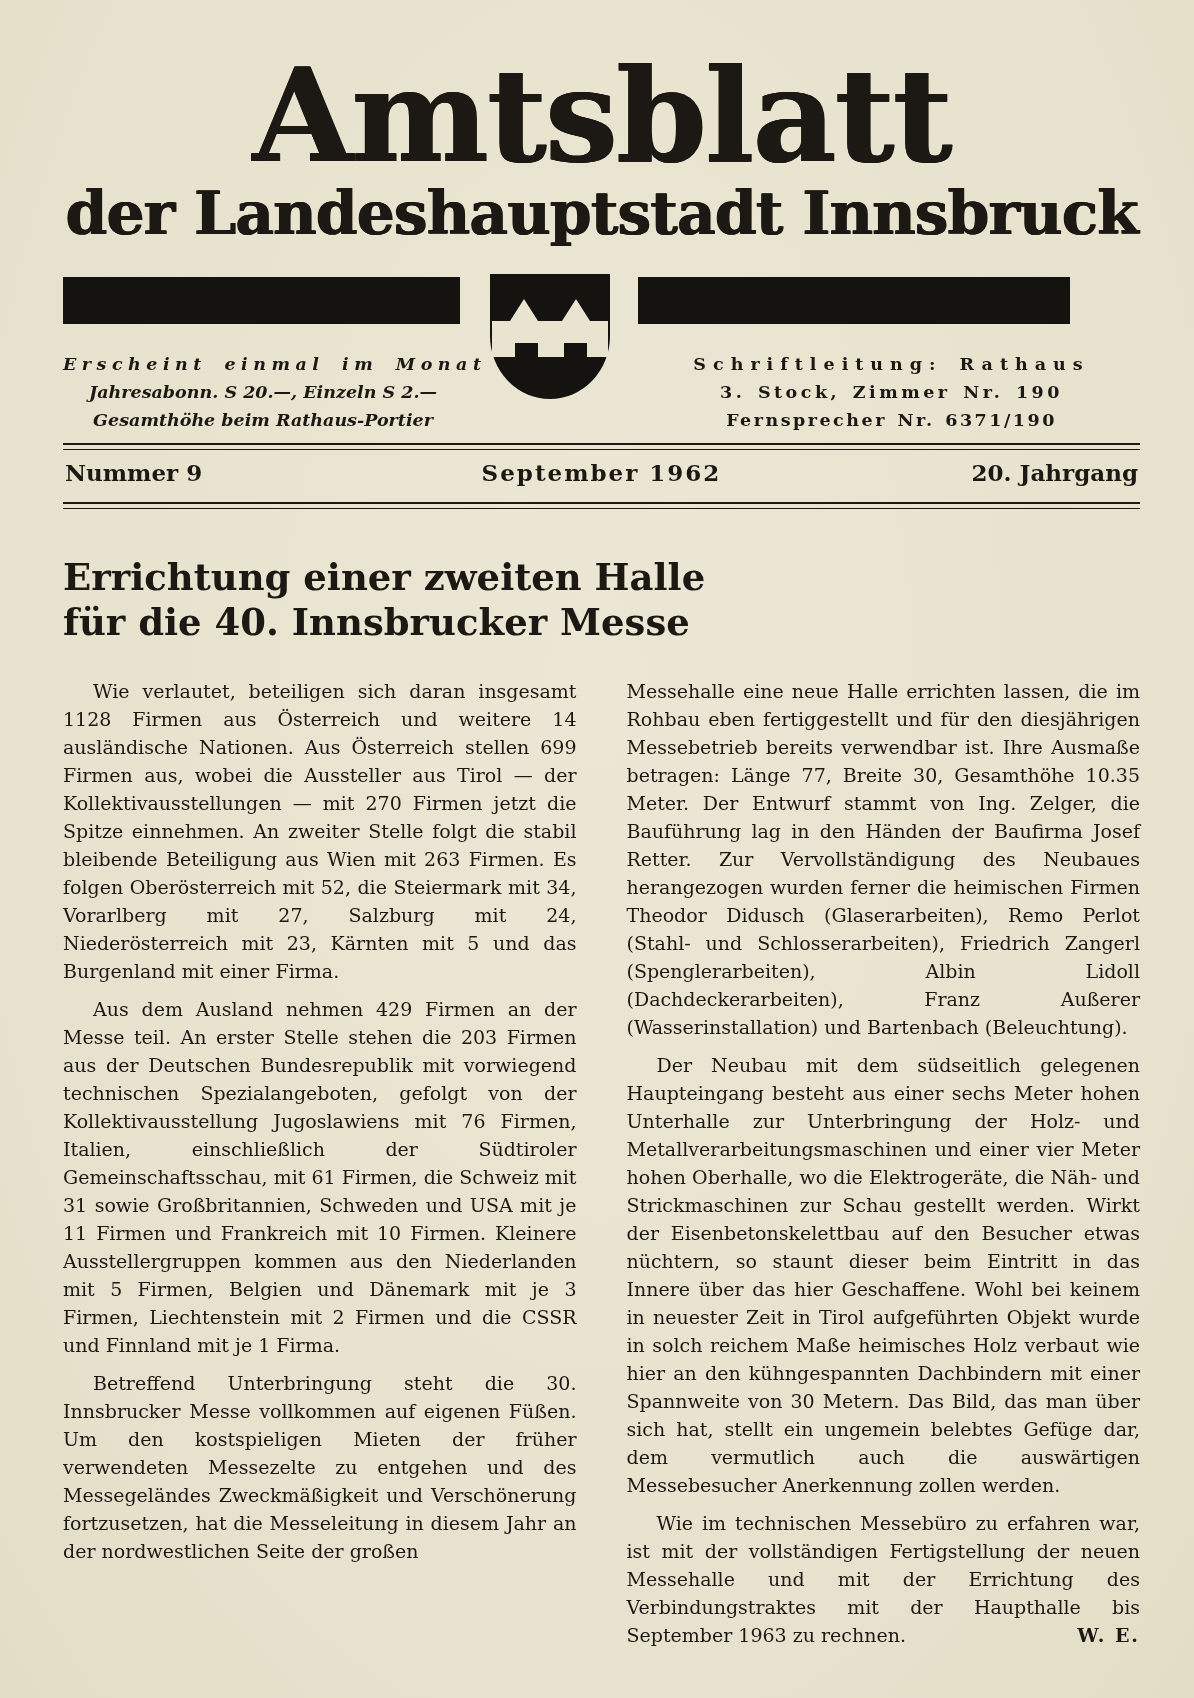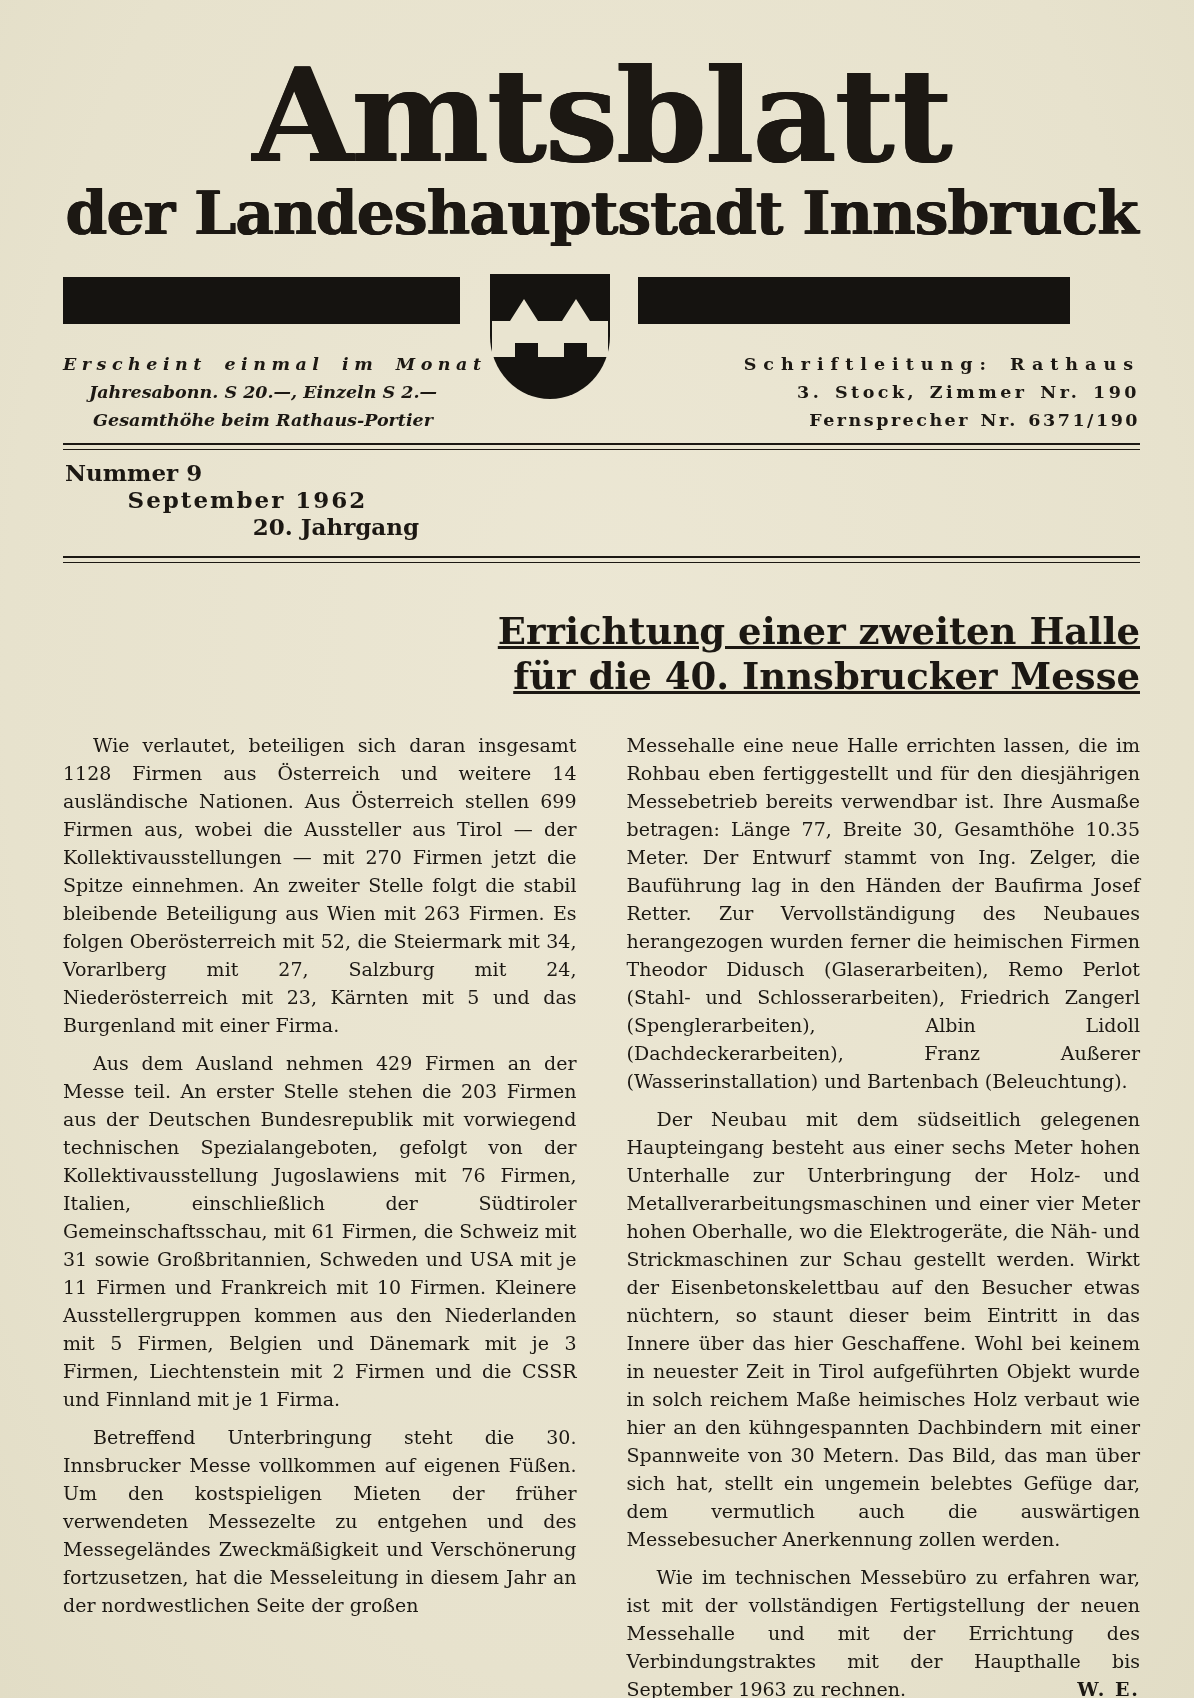--- a/index.html
+++ b/index.html
@@ -50,21 +50,21 @@
   }
   .shield svg{ display:block; width:100%; height:100%; }
   
   .info-row{
     margin-top:26px;
     display:flex;
     align-items:flex-start;
   }
   .info-left{ width:400px; text-align:center;font-style:italic; }
   .info-mid{ width:180px; }
-  .info-right{ flex:1; text-align:right; }
+  .info-right{ flex:1; text-align:center; }
   .info-line{
     font-size:17.5px;
     line-height:28px;
     font-weight:bold;
     white-space:nowrap;
   }
   .sp-wide{ letter-spacing:5.5px; word-spacing:6px; }
   .sp-wider{ letter-spacing:7px; word-spacing:4px; }
   .sp-med{ letter-spacing:3.5px; word-spacing:3px; }
   .sp-sm{ letter-spacing:2.5px; word-spacing:2px; }
@@ -75,33 +75,31 @@
     border-top:2.5px solid #1c1813;
     border-bottom:1.5px solid #1c1813;
   }
   
   .issue-row{
     display:flex;
     align-items:baseline;
     padding:9px 2px 7px 2px;
     font-size:23px;
     font-weight:bold;
-    flex-direction:column;
   }
   .issue-number{ width:33%; text-align:left; }
   .issue-date{ width:34%; text-align:center; letter-spacing:2px; }
   .issue-volume{ width:33%; text-align:right; }
   
   .article-title{
     margin:46px 0 0 0;
-    text-align:right;
+    text-align:left;
     font-size:37px;
     line-height:1.22;
     font-weight:bold;
-    text-decoration:underline;
   }
   .columns{
     margin-top:32px;
     display:flex;
     gap:50px;
   }
   .col{ flex:1; min-width:0; }
   .col p{
     margin:0 0 10px 0;
     font-size:19px;

